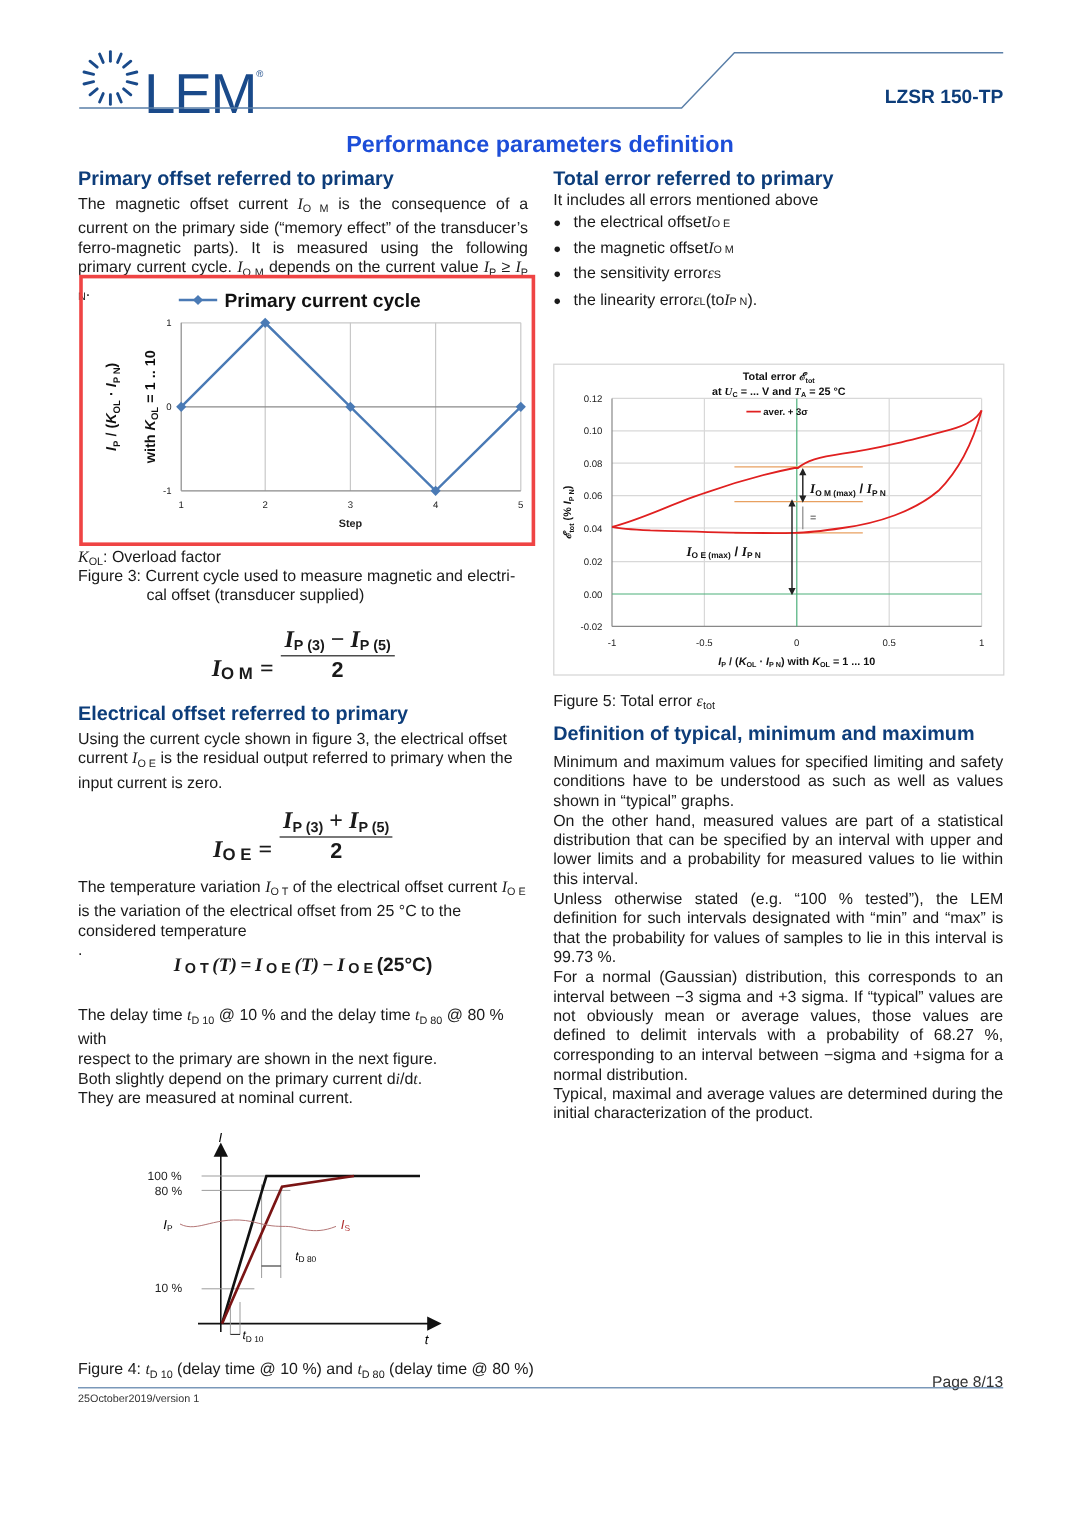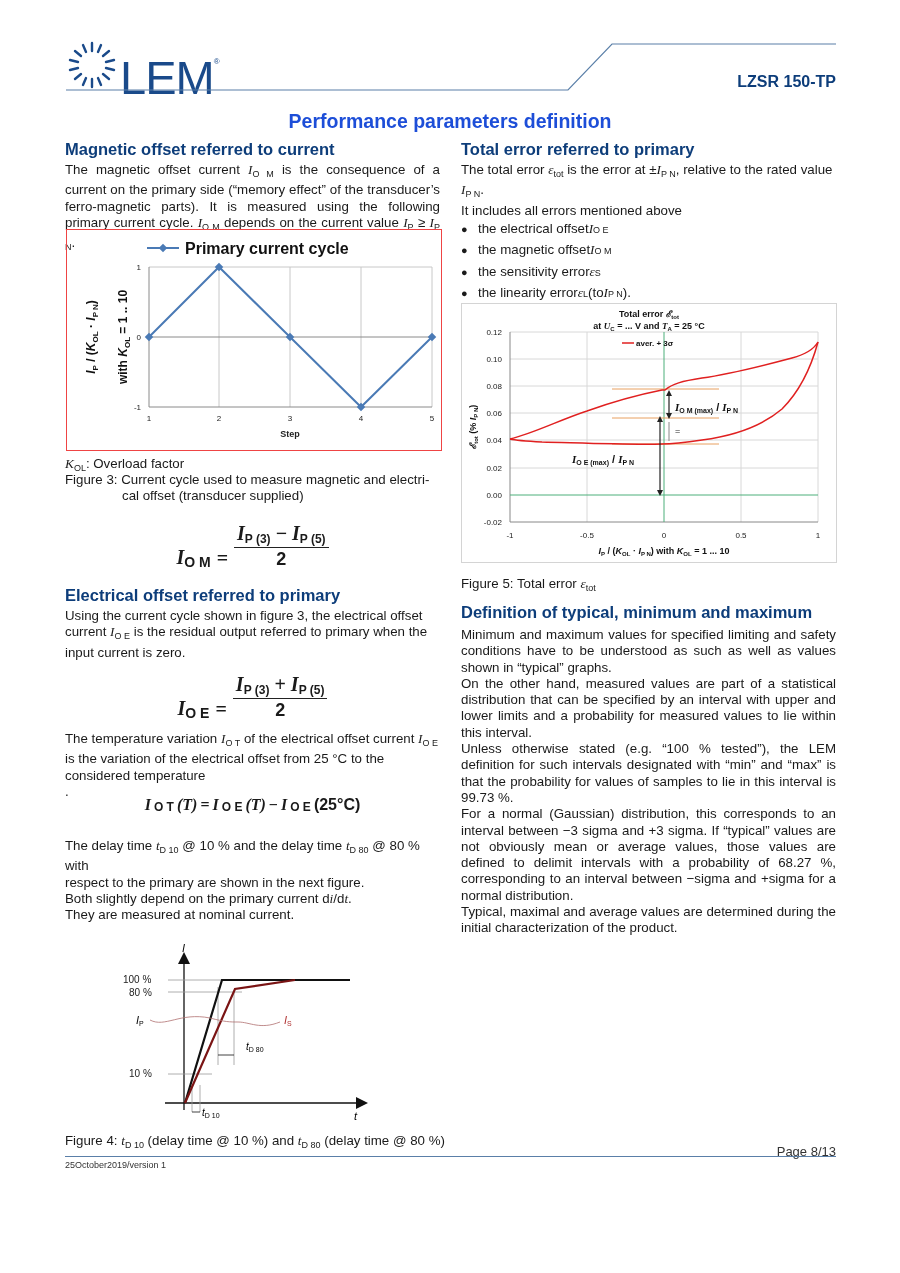--- a/index.html
+++ b/index.html
@@ -48,27 +48,27 @@
   </div>
   <svg class="abs" style="left:0;top:0;" width="900" height="100">
     <polyline points="66,90 568,90 612,44 836,44" fill="none" stroke="#5a7fa8" stroke-width="1.2"></polyline>
   </svg>
   <div class="abs" style="right:64px;top:73px;font-weight:bold;font-size:16px;color:#0d3d7a;">LZSR 150-TP</div>
 </div>
 
 <div class="abs h-title" style="left:0;width:900px;top:110px;">Performance parameters definition</div>
 
 <div class="abs" style="left:65px;top:139px;width:375px;">
-  <div class="h2">Magnetic offset referred to current</div>
+  <div class="h2">Primary offset referred to primary</div>
   <div class="p just" style="margin-top:3px;">
     <span>The magnetic offset current </span><span class="it">I</span><sub>O M</sub><span> is the consequence of a current on the primary side (“memory effect” of the transducer’s ferro-magnetic parts). It is measured using the following primary current cycle. </span><span class="it">I</span><sub>O M</sub><span> depends on the current value </span><span class="it">I</span><sub>P</sub><span> ≥ </span><span class="it">I</span><sub>P N</sub><span>.</span>
   </div>
 </div>
 
-<div class="abs" style="left:66px;top:229px;width:374px;height:220px;border:1px solid #ef4444;">
+<div class="abs" style="left:66px;top:229px;width:374px;height:220px;border:3px solid #ef4444;">
   <svg width="374" height="220" viewBox="0 0 374 220">
 
     <line x1="80" y1="18" x2="112" y2="18" stroke="#4a7ab5" stroke-width="2"></line>
     <rect x="93" y="15" width="6" height="6" fill="#4a7ab5" transform="rotate(45 96 18)"></rect>
     <text x="118" y="24" font-size="16" font-weight="bold" fill="#111">Primary current cycle</text>
 
     <g stroke="#c8c8c8" stroke-width="1">
       <line x1="82" y1="37" x2="365" y2="37"></line>
       <line x1="152" y1="37" x2="152" y2="177"></line>
         <line x1="223" y1="37" x2="223" y2="177"></line>
@@ -215,23 +215,20 @@
     <text x="92" y="176" font-size="10" font-style="italic" font-family="Liberation Serif, serif">t<tspan font-size="7" font-style="normal" dy="2">D 10</tspan></text>
   </svg>
 </div>
 
 <div class="abs p" style="left:65px;top:1133px;">
   <span>Figure 4: </span><span class="it">t</span><sub>D 10</sub><span> (delay time @ 10 %) and </span><span class="it">t</span><sub>D 80</sub><span> (delay time @ 80 %)</span>
 </div>
 
 <div class="abs" style="left:461px;top:139px;width:375px;">
   <div class="h2">Total error referred to primary</div>
-  <div class="p" style="margin-top:3px;">
-    <span>The total error </span><span class="it">ε</span><sub>tot</sub><span> is the error at ±</span><span class="it">I</span><sub>P N</sub><span>, relative to the rated value </span><span class="it">I</span><sub>P N</sub><span>.</span>
-  </div>
   <div class="p">It includes all errors mentioned above</div>
   <div>
     <div class="bullet">
         <span class="dot">●</span>
         <span>the electrical offset </span>
         <span class="it">I</span>
         <sub>O E</sub>
       </div>
     <div class="bullet">
         <span class="dot">●</span>

